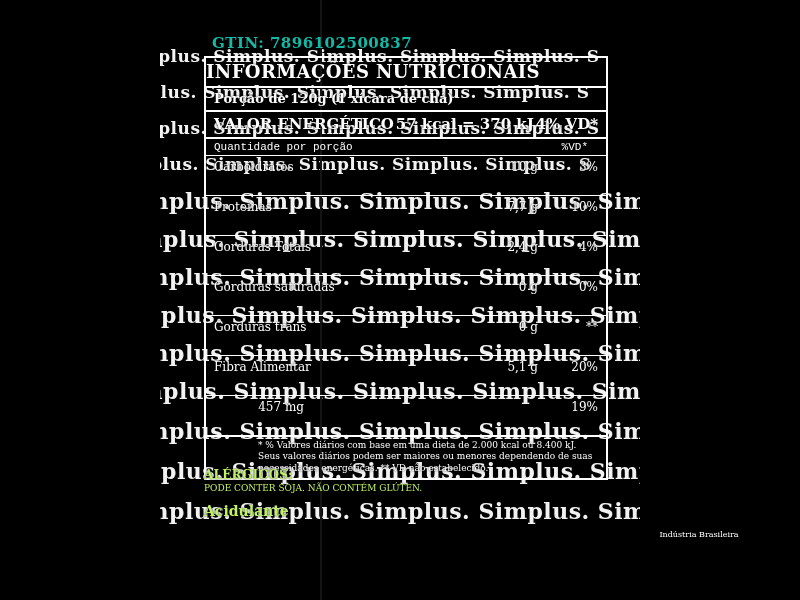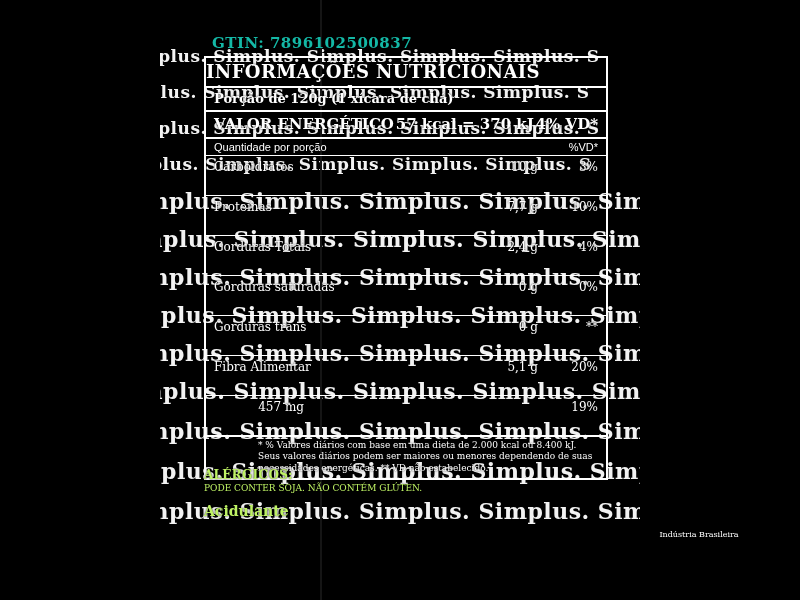--- a/index.html
+++ b/index.html
@@ -105,23 +105,23 @@
     font-size: 15px;
     padding: 3px 8px 4px 8px;
     border-bottom: 2px solid #ffffff;
     text-shadow: 0 0 2px #000;
   }
 
   .nutri-head {
     display: flex;
     justify-content: space-between;
     align-items: baseline;
-    font-family: Liberation Sans, sans-serif;
+    font-family: Liberation Mono, monospace;
     font-size: 11px;
-    padding: 2px 8px 2px 8px;
+    padding: 2px 18px 2px 8px;
     border-bottom: 1px solid #ffffff;
     text-shadow: 0 0 2px #000;
   }
 
   .nutri-head .h-left { flex: 1 1 auto; }
   .nutri-head .h-mid { width: 90px; text-align: right; }
   .nutri-head .h-right { width: 60px; text-align: right; }
 
   .nutri-row {
     display: flex;

